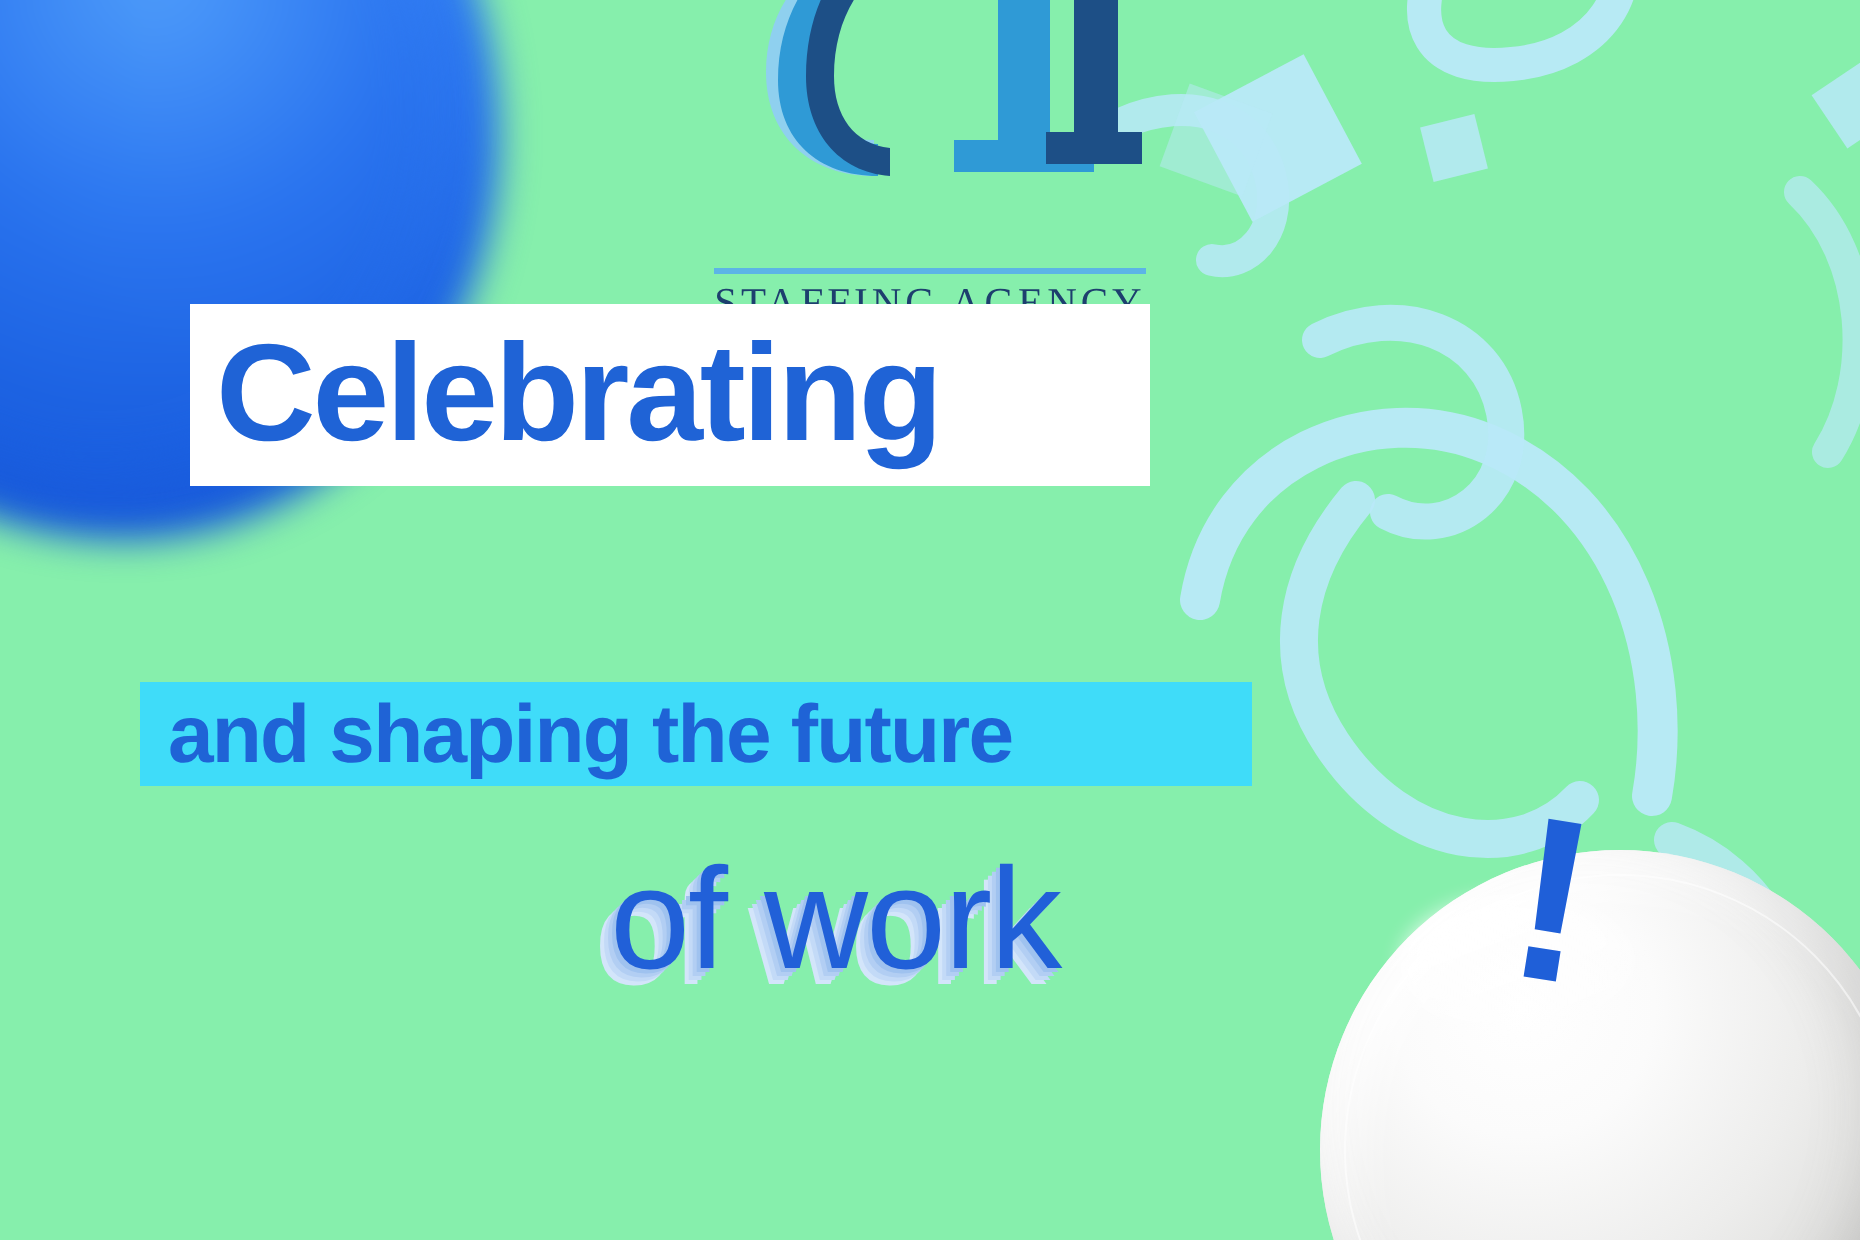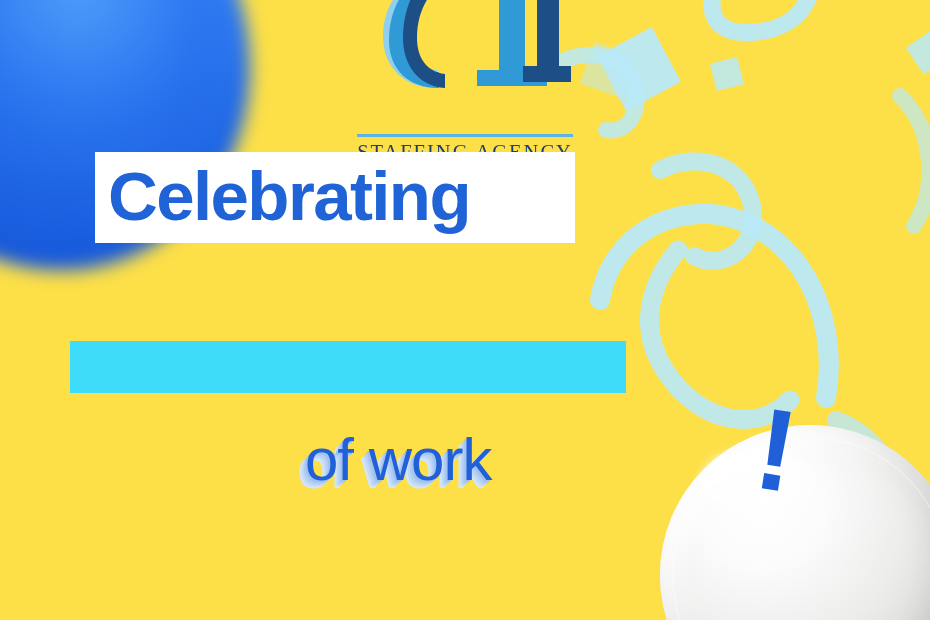--- a/index.html
+++ b/index.html
@@ -6,21 +6,21 @@
   html, body { width:930px; height:620px; }
   body {
     font-family: "Liberation Sans", sans-serif;
     background:#eaf7fa;
     overflow:hidden;
   }
   #poster {
     position:relative;
     width:930px;
     height:620px;
-    background:#fde047;
+    background:#86efac;
     overflow:hidden;
   }
 
   
   .deco-layer { position:absolute; inset:0; z-index:1; pointer-events:none; }
   .deco-svg { position:absolute; inset:0; width:930px; height:620px; }
 
   .sq {
     position:absolute;
     background:#b9e9f8;
@@ -168,21 +168,21 @@
     letter-spacing:-0.9px;
     color:#1f63d6;
     white-space:nowrap;
     z-index:11;
     line-height:45px;
   }
 
   .line4 {
     position:absolute;
     left:305px; top:408px;
-    font-size:60px;
+    font-size:72px;
     letter-spacing:-1px;
     color:#2160d8;
     white-space:nowrap;
     z-index:11;
     line-height:104px;
     text-shadow:
       -2px 2px 0 #9fc2ef,
       -4px 4px 0 #b2cef3,
       -6px 6px 0 #c3daf7,
       -8px 8px 0 #d3e5fa;
@@ -266,17 +266,18 @@
     <span class="rule top"></span>
     <span class="txt">STAFFING AGENCY</span>
     <span class="rule bot"></span>
   </div>
 
   <div class="line1-box"></div>
   <div class="line1">Celebrating</div>
 
 
   <div class="line3-box"></div>
+  <div class="line3">and shaping the future</div>
 
   <div class="line4">of work</div>
   <div class="bang">!</div>
 
 </div>
 
 </body></html>

